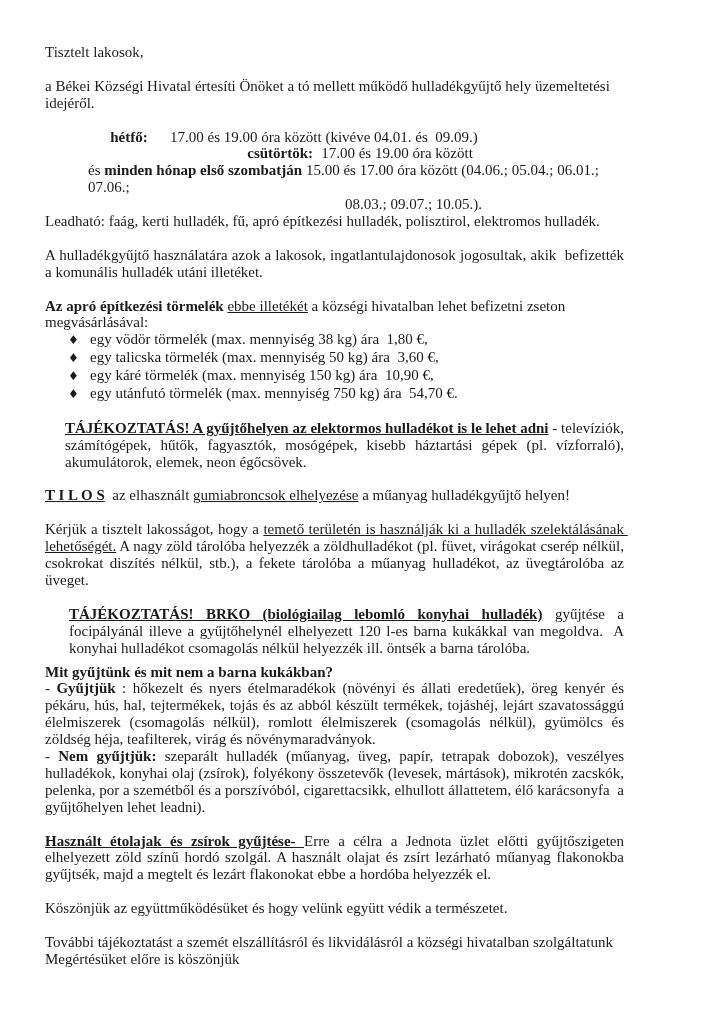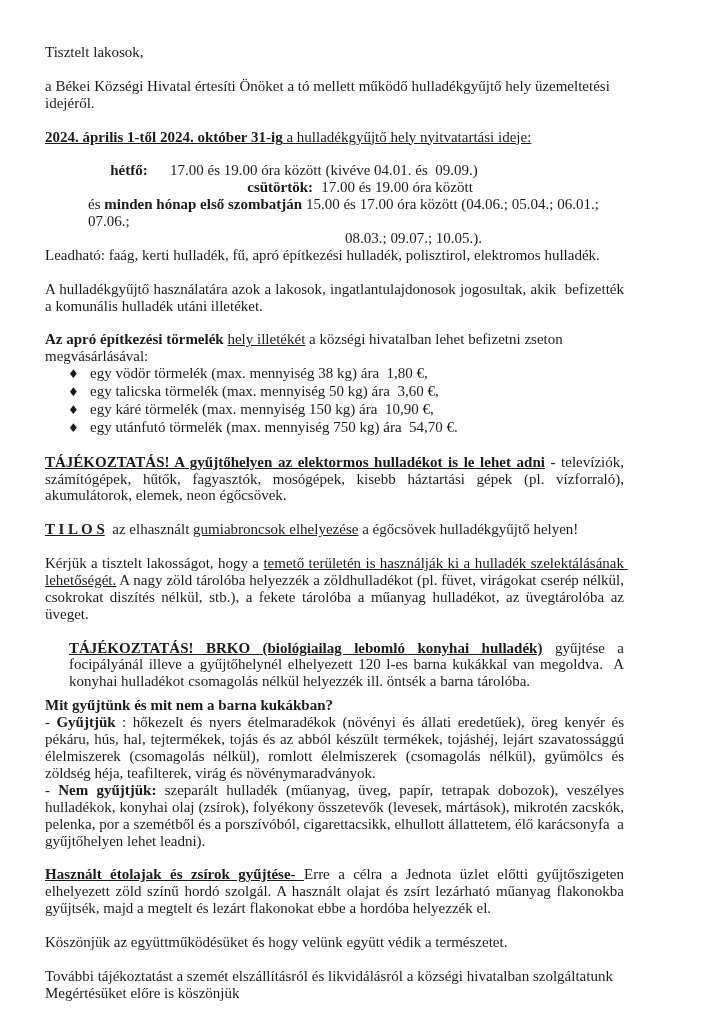--- a/index.html
+++ b/index.html
@@ -31,34 +31,33 @@
     font-size: 12px;
     vertical-align: baseline;
   }
 </style>
 </head>
 <body>
 
 <div class="page">
     <div class="para"><span>Tisztelt lakosok,</span></div>
     <div class="para" style="margin-top: 16.9px;"><span>a Békei Községi Hivatal értesíti Önöket a tó mellett működő hulladékgyűjtő hely üzemeltetési idejéről.</span></div>
-    <div class="para" style="margin-top: 16.9px;"><span class="bu">2024. április 1-től 2024. október 31-ig</span><span class="u"> a hulladékgyűjtő hely nyitvatartási ideje:</span></div>
     <div class="para" style="margin-top: 16.9px; padding-left: 43px;"><span class="sched-label" style="width: 82px; text-align: center;">hétfő:</span><span>17.00 és 19.00 óra között (kivéve 04.01. és  09.09.)</span></div>
     <div class="para" style="padding-left: 43px; text-align: center;"><span class="sched-label" style="width: 82px;">csütörtök:</span><span>17.00 és 19.00 óra között</span></div>
     <div class="para" style="padding-left: 43px;"><span>és </span><span class="b">minden hónap első szombatján</span><span> 15.00 és 17.00 óra között (04.06.; 05.04.; 06.01.; 07.06.;</span></div>
     <div class="para" style="padding-left: 300px;"><span>08.03.; 09.07.; 10.05.).</span></div>
     <div class="para"><span>Leadható: faág, kerti hulladék, fű, apró építkezési hulladék, polisztirol, elektromos hulladék.</span></div>
     <div class="para justify" style="margin-top: 16.9px;"><span>A hulladékgyűjtő használatára azok a lakosok, ingatlantulajdonosok jogosultak, akik  befizették a komunális hulladék utáni illetéket.</span></div>
-    <div class="para" style="margin-top: 16.9px;"><span class="b">Az apró építkezési törmelék</span><span> </span><span class="u">hely illetékét</span><span> a községi hivatalban lehet befizetni zseton megvásárlásával:</span></div>
+    <div class="para" style="margin-top: 16.9px;"><span class="b">Az apró építkezési törmelék</span><span> </span><span class="u">ebbe illetékét</span><span> a községi hivatalban lehet befizetni zseton megvásárlásával:</span></div>
     <div class="para bullet-item"><span class="diamond">♦</span><span>egy vödör törmelék (max. mennyiség 38 kg) ára  1,80 €,</span></div>
     <div class="para bullet-item"><span class="diamond">♦</span><span>egy talicska törmelék (max. mennyiség 50 kg) ára  3,60 €,</span></div>
     <div class="para bullet-item"><span class="diamond">♦</span><span>egy káré törmelék (max. mennyiség 150 kg) ára  10,90 €,</span></div>
     <div class="para bullet-item"><span class="diamond">♦</span><span>egy utánfutó törmelék (max. mennyiség 750 kg) ára  54,70 €.</span></div>
-    <div class="para justify" style="margin-top: 16.9px;"><span class="bu">TÁJÉKOZTATÁS! A gyűjtőhelyen az elektormos hulladékot is le lehet adni</span><span> - televíziók, számítógépek, hűtők, fagyasztók, mosógépek, kisebb háztartási gépek (pl. vízforraló), akumulátorok, elemek, neon égőcsövek.</span></div>
-    <div class="para" style="margin-top: 16.9px;"><span class="bu">T I L O S</span><span>  az elhasznált </span><span class="u">gumiabroncsok elhelyezése</span><span> a égőcsövek hulladékgyűjtő helyen!</span></div>
+    <div class="para justify" style="margin-top: 16.9px; margin-left: 20px;"><span class="bu">TÁJÉKOZTATÁS! A gyűjtőhelyen az elektormos hulladékot is le lehet adni</span><span> - televíziók, számítógépek, hűtők, fagyasztók, mosógépek, kisebb háztartási gépek (pl. vízforraló), akumulátorok, elemek, neon égőcsövek.</span></div>
+    <div class="para" style="margin-top: 16.9px;"><span class="bu">T I L O S</span><span>  az elhasznált </span><span class="u">gumiabroncsok elhelyezése</span><span> a műanyag hulladékgyűjtő helyen!</span></div>
     <div class="para justify" style="margin-top: 16.9px;"><span>Kérjük a tisztelt lakosságot, hogy a </span><span class="u">temető területén is használják ki a hulladék szelektálásának lehetőségét.</span><span> A nagy zöld tárolóba helyezzék a zöldhulladékot (pl. füvet, virágokat cserép nélkül, csokrokat diszítés nélkül, stb.), a fekete tárolóba a műanyag hulladékot, az üvegtárolóba az üveget.</span></div>
     <div class="para justify" style="margin-top: 16.9px; margin-left: 24px;"><span class="bu">TÁJÉKOZTATÁS! BRKO (biológiailag lebomló konyhai hulladék)</span><span> gyűjtése a focipályánál illeve a gyűjtőhelynél elhelyezett 120 l-es barna kukákkal van megoldva.  A konyhai hulladékot csomagolás nélkül helyezzék ill. öntsék a barna tárolóba.</span></div>
     <div class="para" style="margin-top: 7px;"><span class="b">Mit gyűjtünk és mit nem a barna kukákban?</span></div>
     <div class="para justify"><span>- </span><span class="b">Gyűjtjük</span><span> : hőkezelt és nyers ételmaradékok (növényi és állati eredetűek), öreg kenyér és pékáru, hús, hal, tejtermékek, tojás és az abból készült termékek, tojáshéj, lejárt szavatossággú élelmiszerek (csomagolás nélkül), romlott élelmiszerek (csomagolás nélkül), gyümölcs és zöldség héja, teafilterek, virág és növénymaradványok.</span></div>
     <div class="para justify"><span>- </span><span class="b">Nem gyűjtjük:</span><span> szeparált hulladék (műanyag, üveg, papír, tetrapak dobozok), veszélyes hulladékok, konyhai olaj (zsírok), folyékony összetevők (levesek, mártások), mikrotén zacskók, pelenka, por a szemétből és a porszívóból, cigarettacsikk, elhullott állattetem, élő karácsonyfa  a gyűjtőhelyen lehet leadni).</span></div>
     <div class="para justify" style="margin-top: 16.9px;"><span class="bu">Használt étolajak és zsírok gyűjtése- </span><span>Erre a célra a Jednota üzlet előtti gyűjtőszigeten elhelyezett zöld színű hordó szolgál. A használt olajat és zsírt lezárható műanyag flakonokba gyűjtsék, majd a megtelt és lezárt flakonokat ebbe a hordóba helyezzék el.</span></div>
     <div class="para" style="margin-top: 16.9px;"><span>Köszönjük az együttműködésüket és hogy velünk együtt védik a természetet.</span></div>
     <div class="para" style="margin-top: 16.9px;"><span>További tájékoztatást a szemét elszállításról és likvidálásról a községi hivatalban szolgáltatunk</span></div>
     <div class="para"><span>Megértésüket előre is köszönjük</span></div>
   </div>

